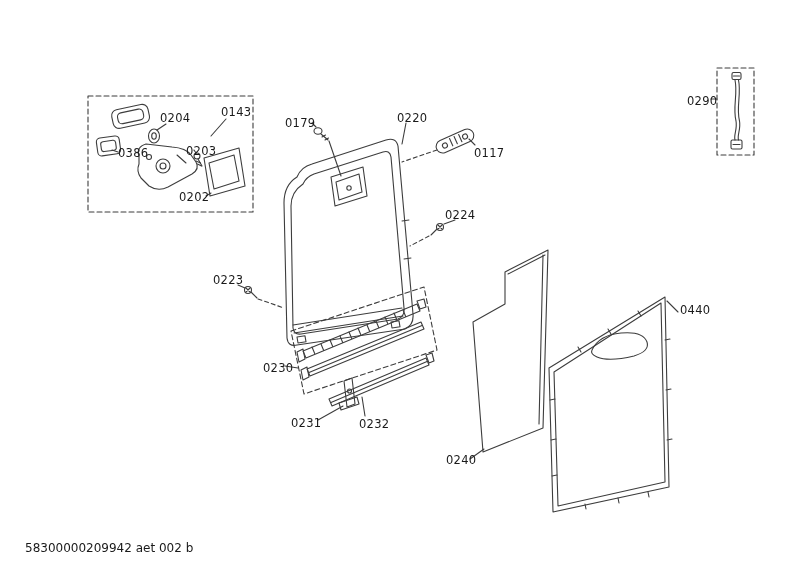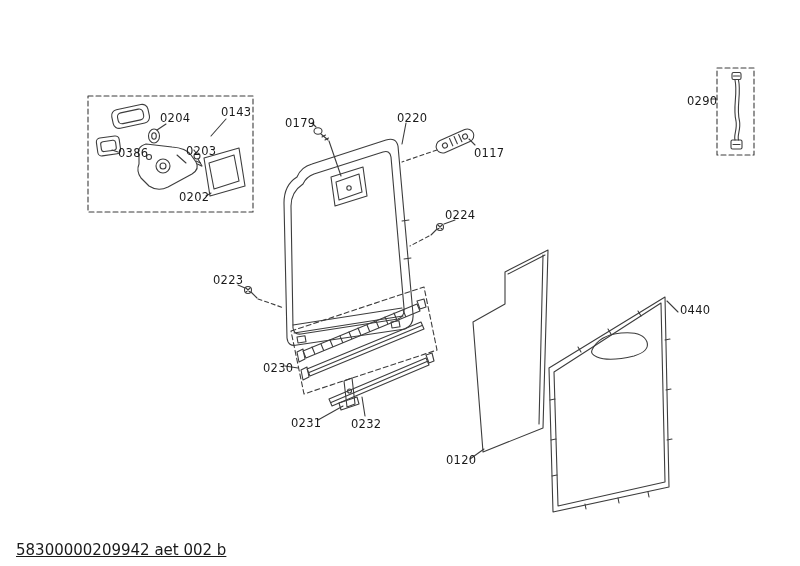--- a/index.html
+++ b/index.html
@@ -21,24 +21,23 @@
     stroke-linejoin: round;
   }
   .lbl {
     position: absolute;
     font-size: 11.5px;
     letter-spacing: 0.3px;
     color: var(--text, #1a1a1a);
     white-space: nowrap;
   }
   .footer {
-    position: absolute; left: 16px; top: 541px;
-    font-size: 15px;
+    position: absolute; left: 25px; top: 541px;
+    font-size: 12px;
     color: var(--text, #1a1a1a);
-    text-decoration: underline;
   }
 </style>
 </head>
 <body>
 
 <div class="stage">
 
   <svg width="800" height="566" viewBox="0 0 800 566">
     <g class="ink">
 
@@ -196,20 +195,20 @@
   <div class="lbl" style="left:118px;top:146px">0386</div>
   <div class="lbl" style="left:186px;top:144px">0203</div>
   <div class="lbl" style="left:179px;top:190px">0202</div>
   <div class="lbl" style="left:285px;top:116px">0179</div>
   <div class="lbl" style="left:397px;top:111px">0220</div>
   <div class="lbl" style="left:474px;top:146px">0117</div>
   <div class="lbl" style="left:445px;top:208px">0224</div>
   <div class="lbl" style="left:213px;top:273px">0223</div>
   <div class="lbl" style="left:263px;top:361px">0230</div>
   <div class="lbl" style="left:291px;top:416px">0231</div>
-  <div class="lbl" style="left:351px;top:417px">0232</div>
-  <div class="lbl" style="left:446px;top:453px">0120</div>
+  <div class="lbl" style="left:359px;top:417px">0232</div>
+  <div class="lbl" style="left:446px;top:453px">0240</div>
   <div class="lbl" style="left:680px;top:303px">0440</div>
   <div class="lbl" style="left:687px;top:94px">0290</div>
 
   <div class="footer">58300000209942 aet 002 b</div>
 
 </div>
 
 </body></html>

